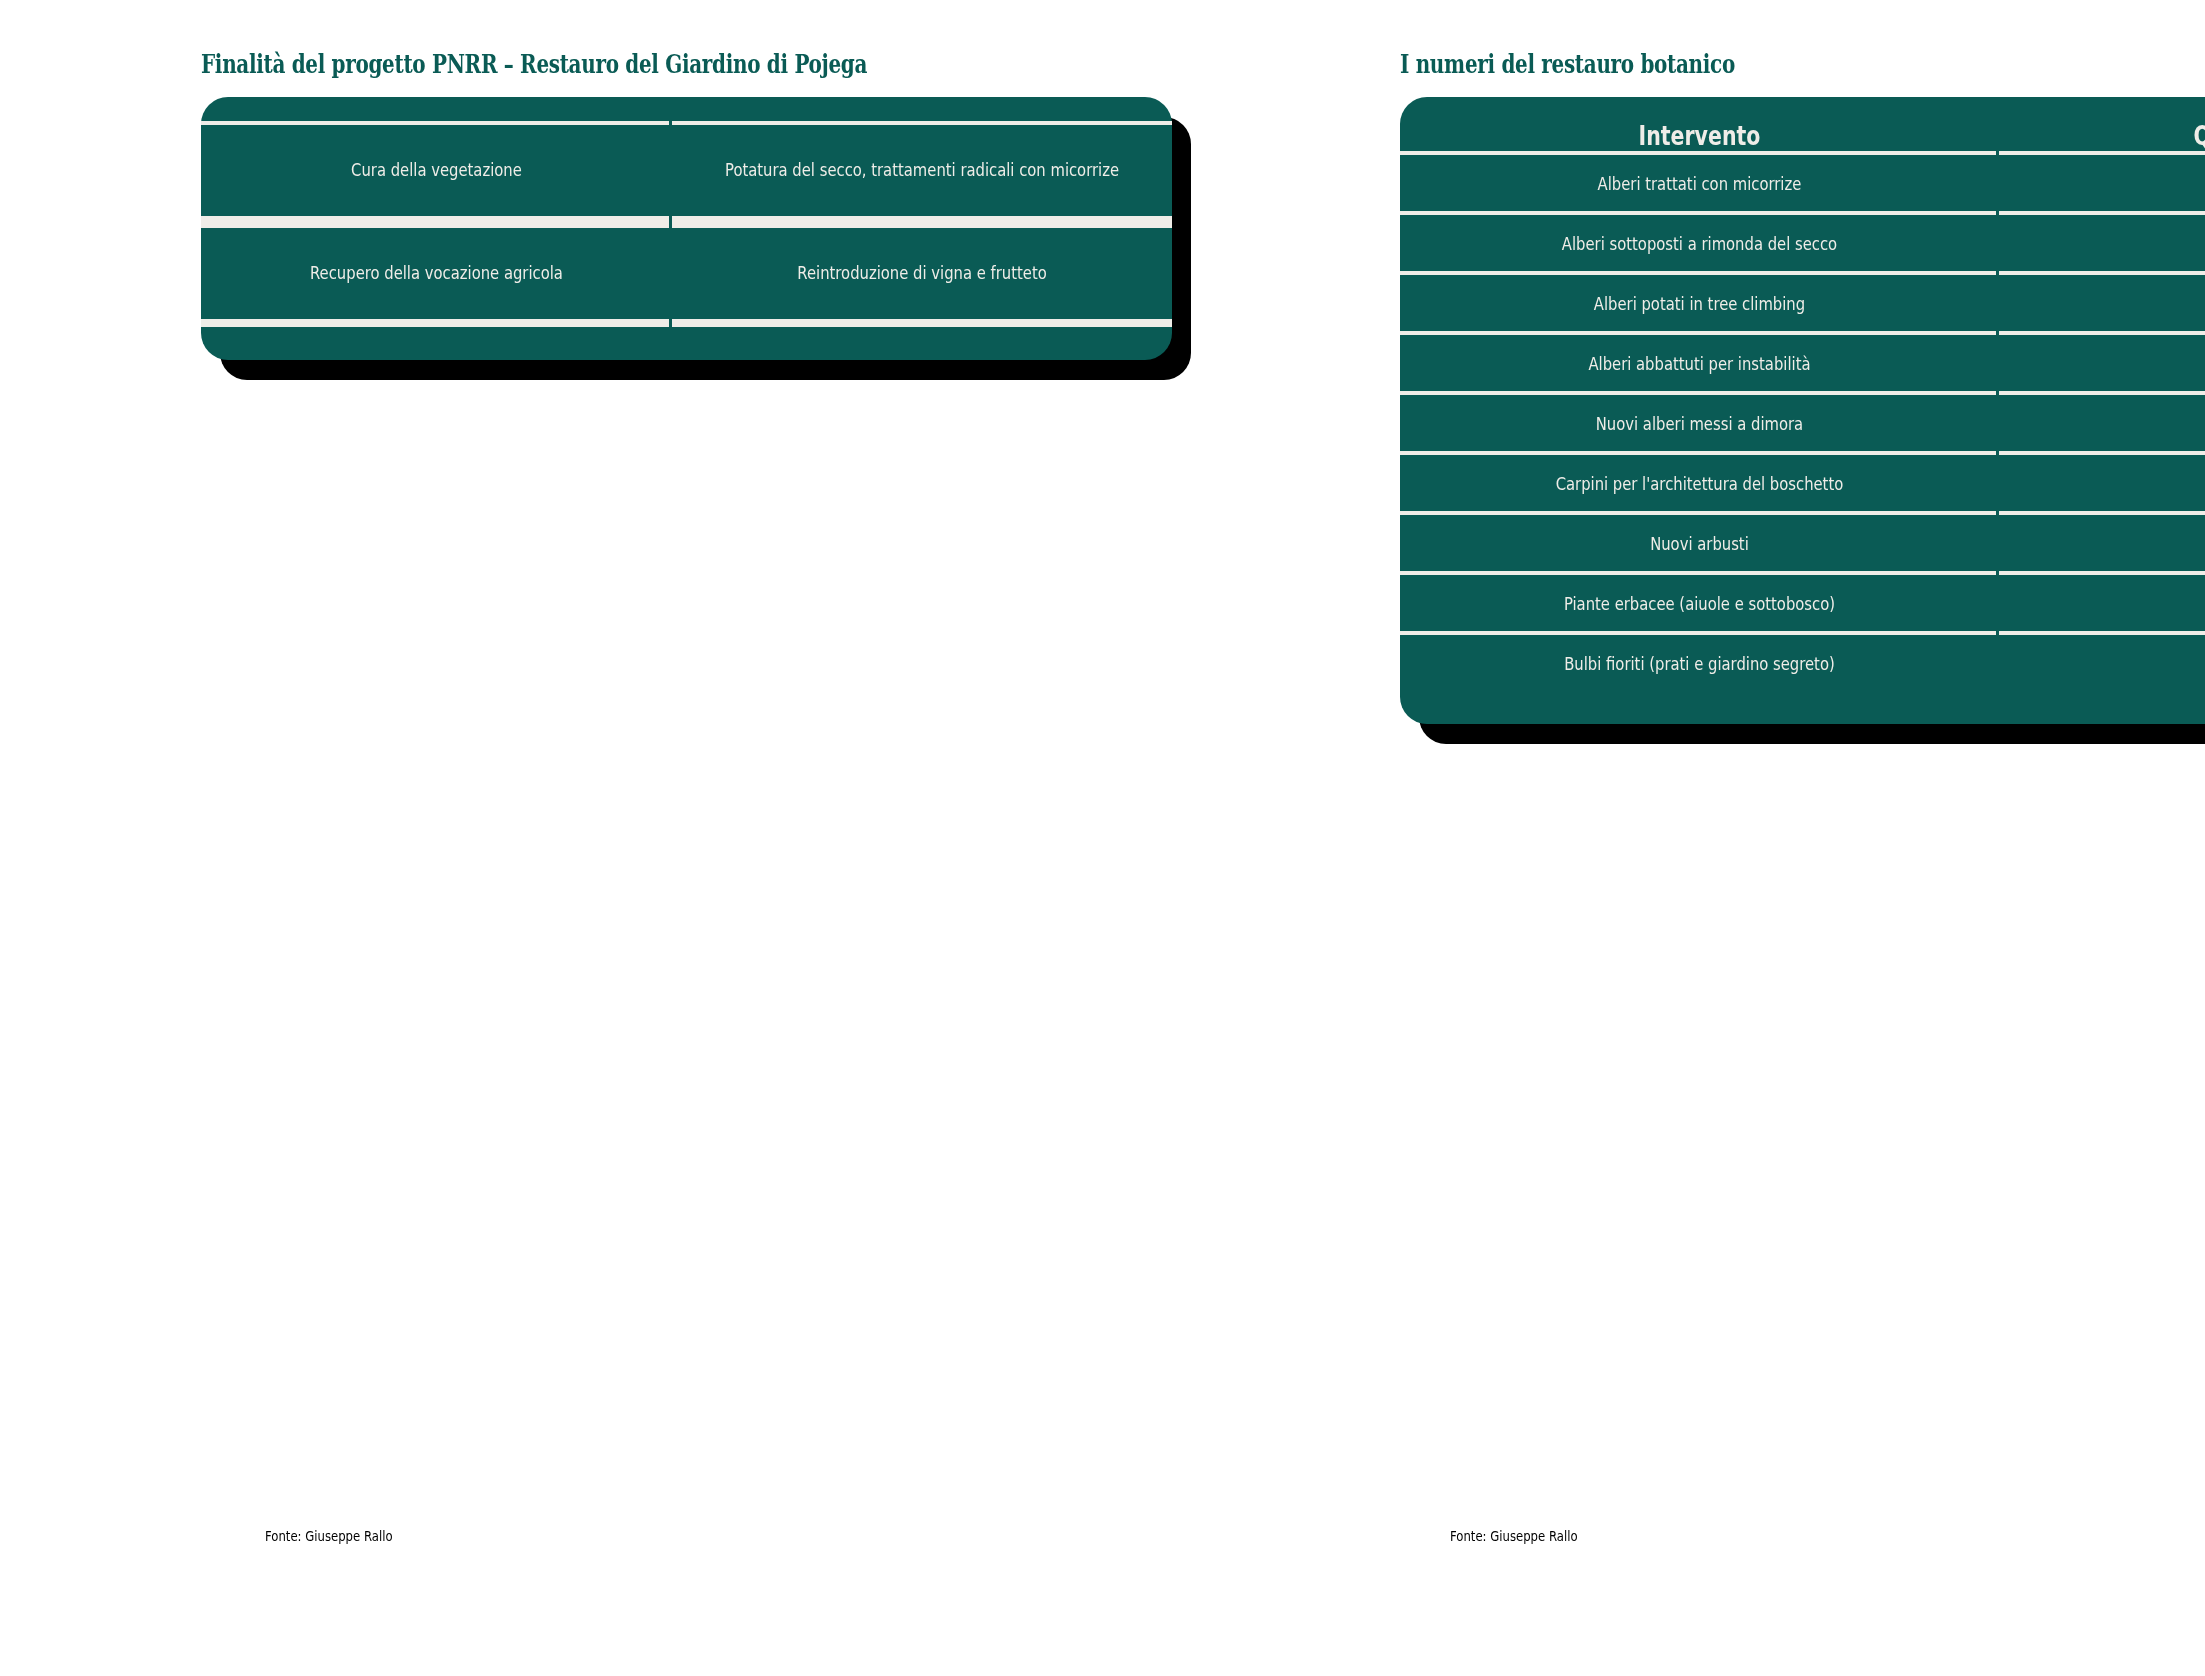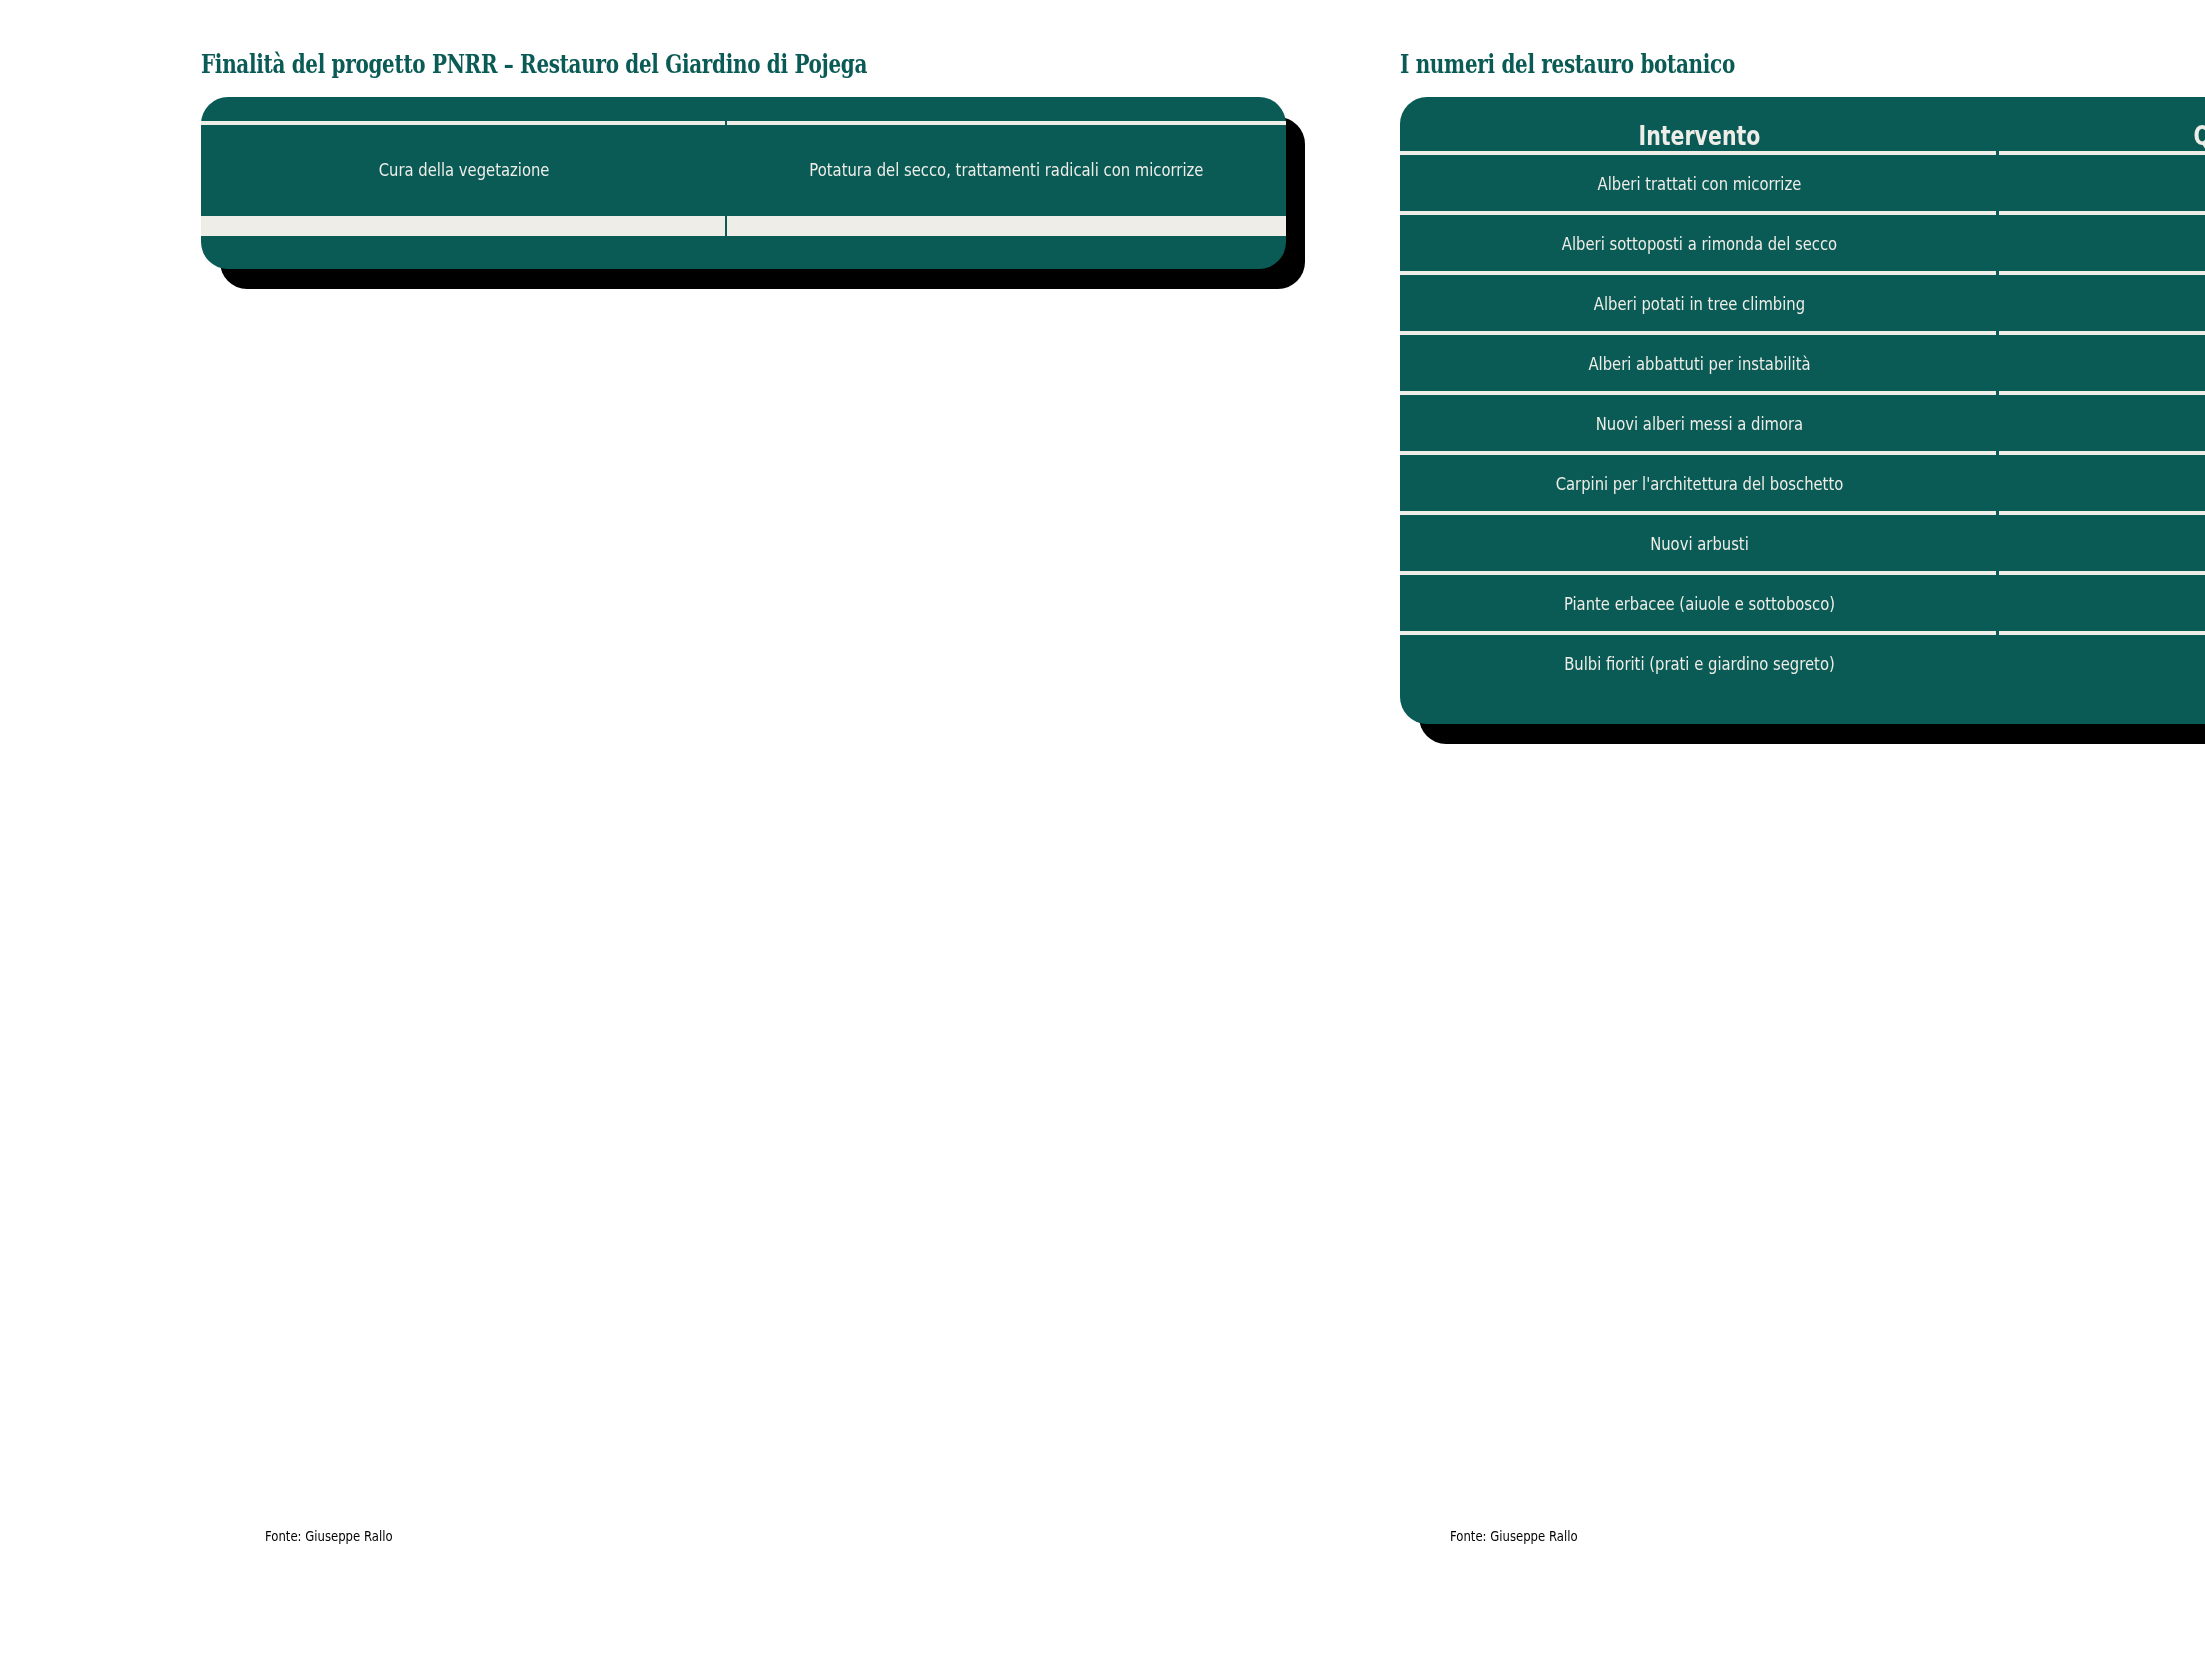--- a/index.html
+++ b/index.html
@@ -6,21 +6,21 @@
   body{
     width:2704px;height:1676px;
     background:#ffffff;
     font-family:"Liberation Sans", sans-serif;
     position:relative;
     overflow:hidden;
   }
   .panel{position:absolute;}
 
   
-  #panel-left  {left:201px; top:49px; width:1085px;}
+  #panel-left  {left:201px; top:49px; width:971px;}
   #panel-right {left:1400px;top:49px; width:1089px;}
 
   .panel-title{
     font-family:"DejaVu Serif", serif;
     font-weight:bold;
     font-size:25.6px;
     color:#0A5B55;
     letter-spacing:-0.4px;
     margin:0 0 17.6px 0;
     white-space:nowrap;
@@ -170,20 +170,28 @@
 
           <tr class="rule">
             <td class="gap">
                 <span></span>
               </td>
               <td>
                 <span></span>
               </td>
           </tr>
 
+          <tr class="row-left">
+            <td class="body-cell">
+              <span class="cell-inner">Recupero della vocazione agricola</span>
+            </td>
+            <td class="body-cell">
+              <span class="cell-inner">Reintroduzione di vigna e frutteto</span>
+            </td>
+          </tr>
 
           <tr class="rule">
             <td class="gap">
                 <span></span>
               </td>
               <td>
                 <span></span>
               </td>
           </tr>
 

